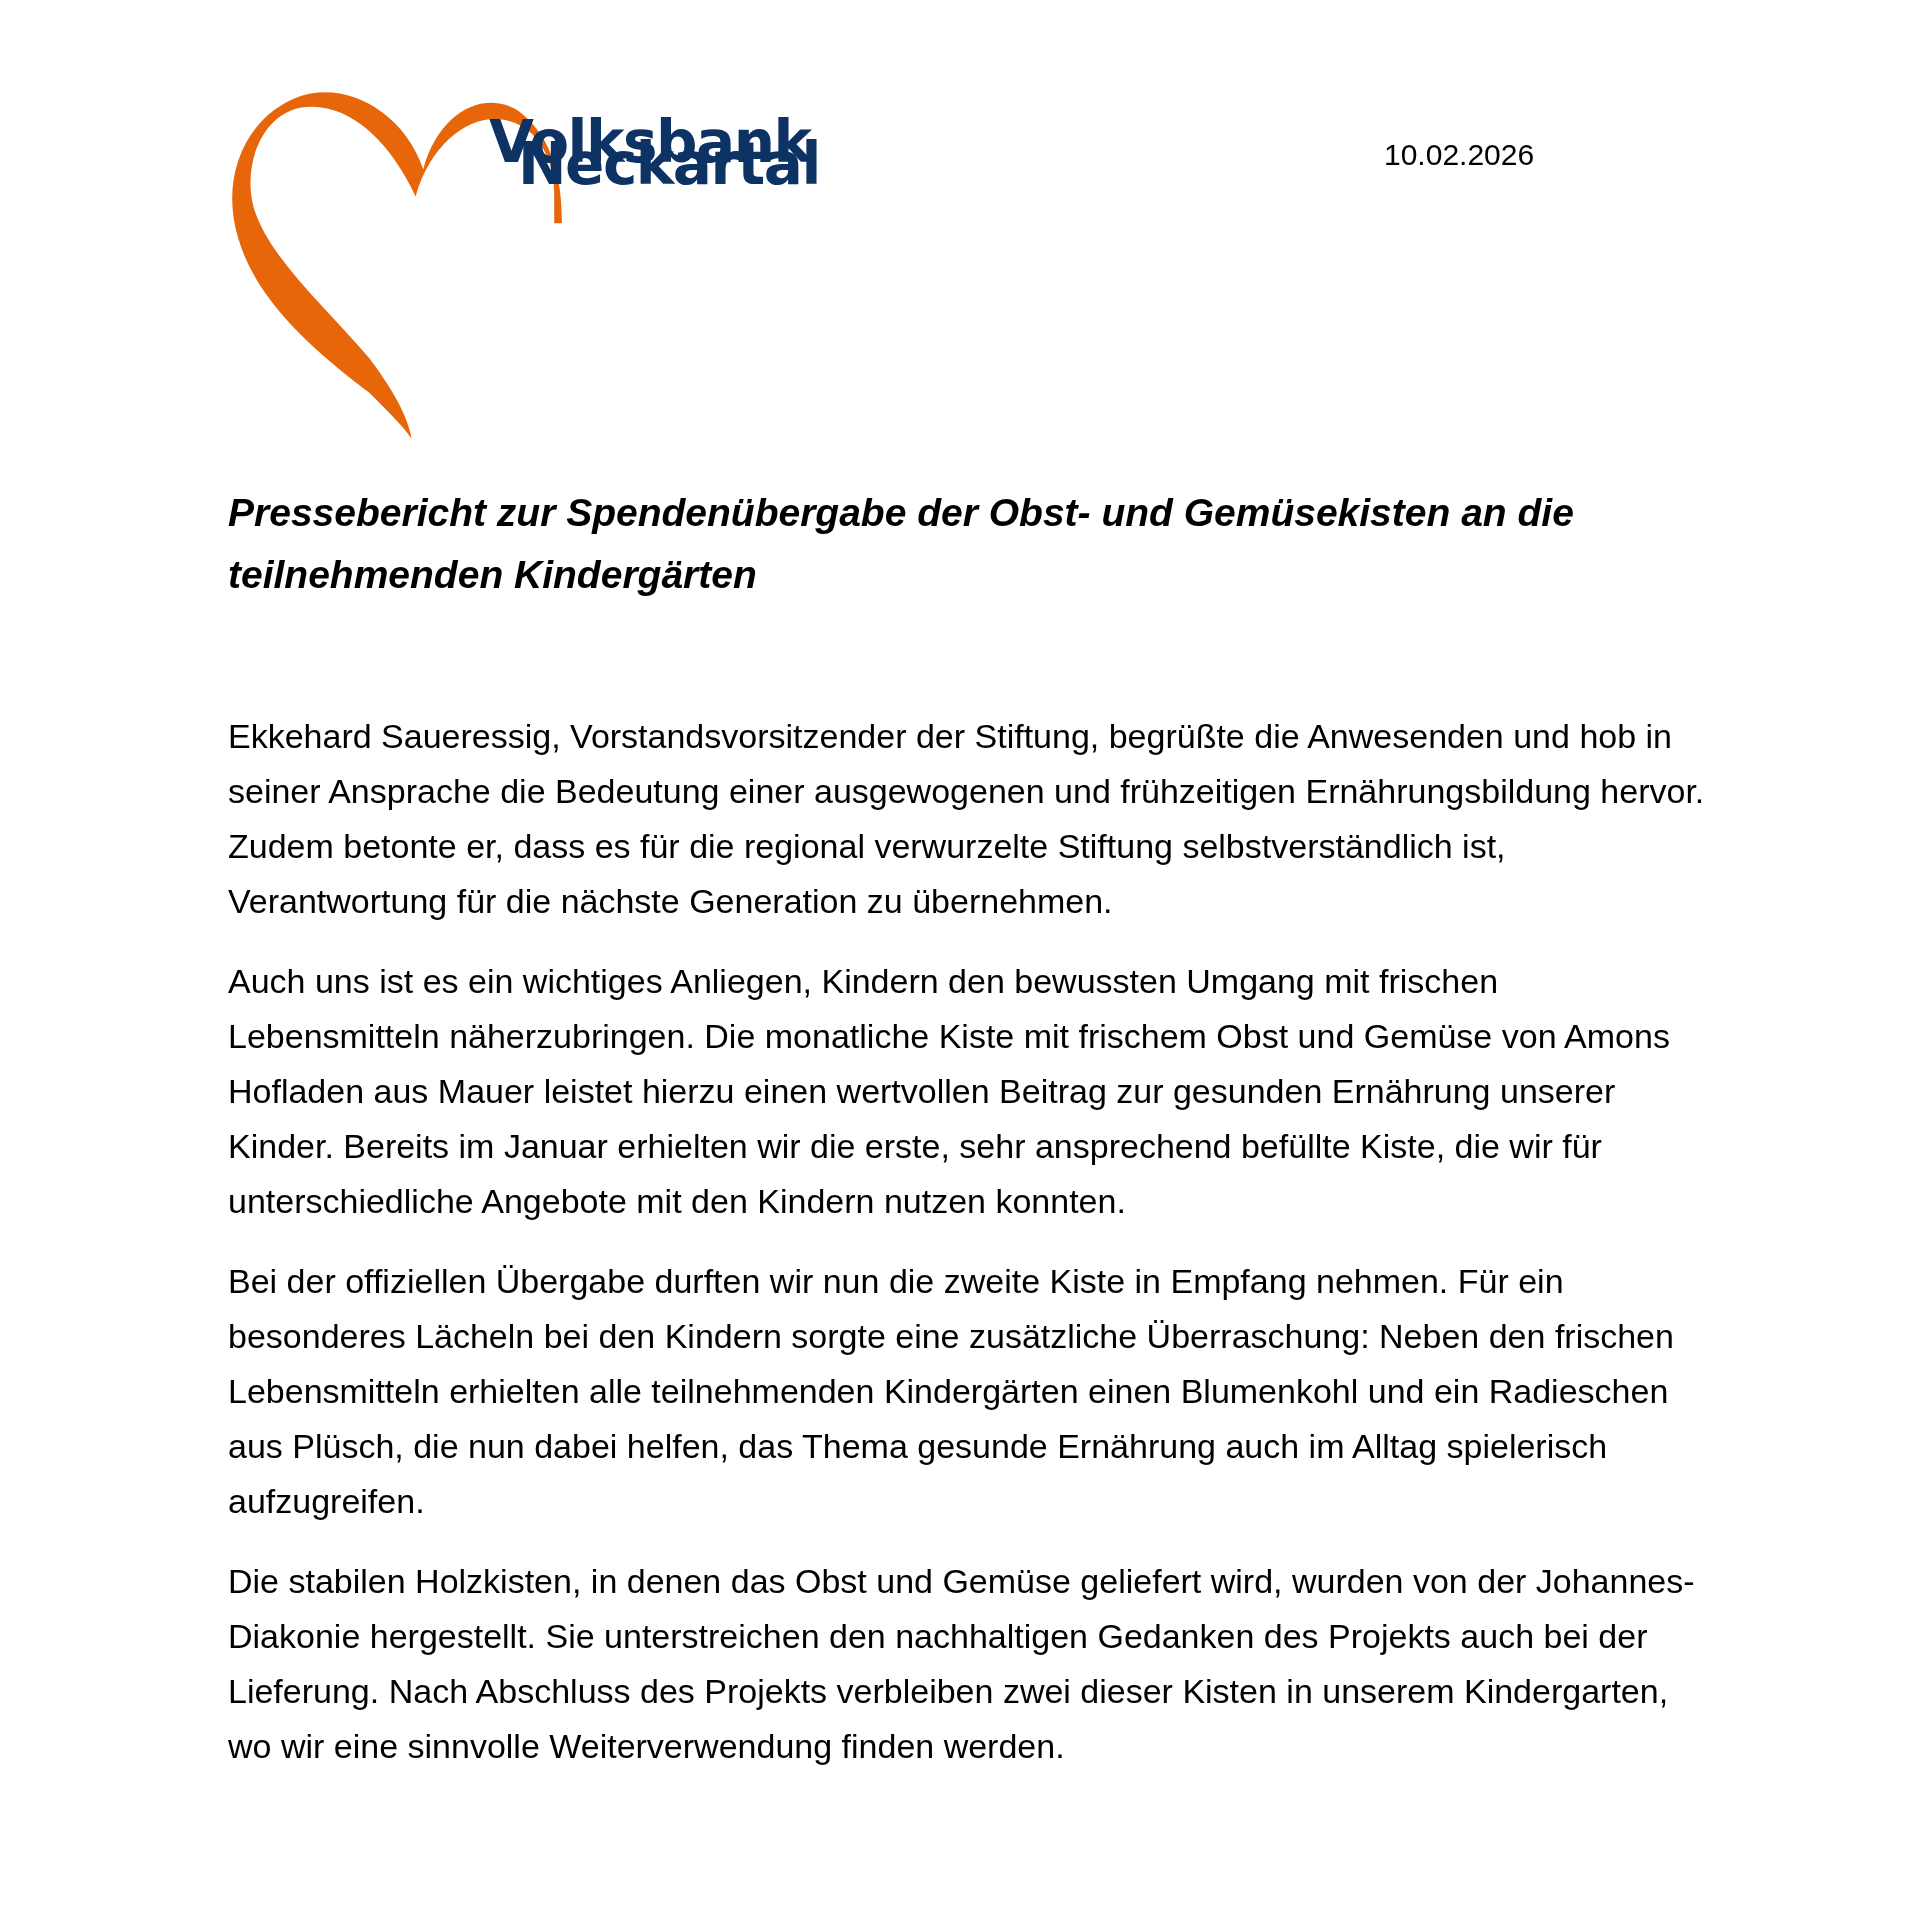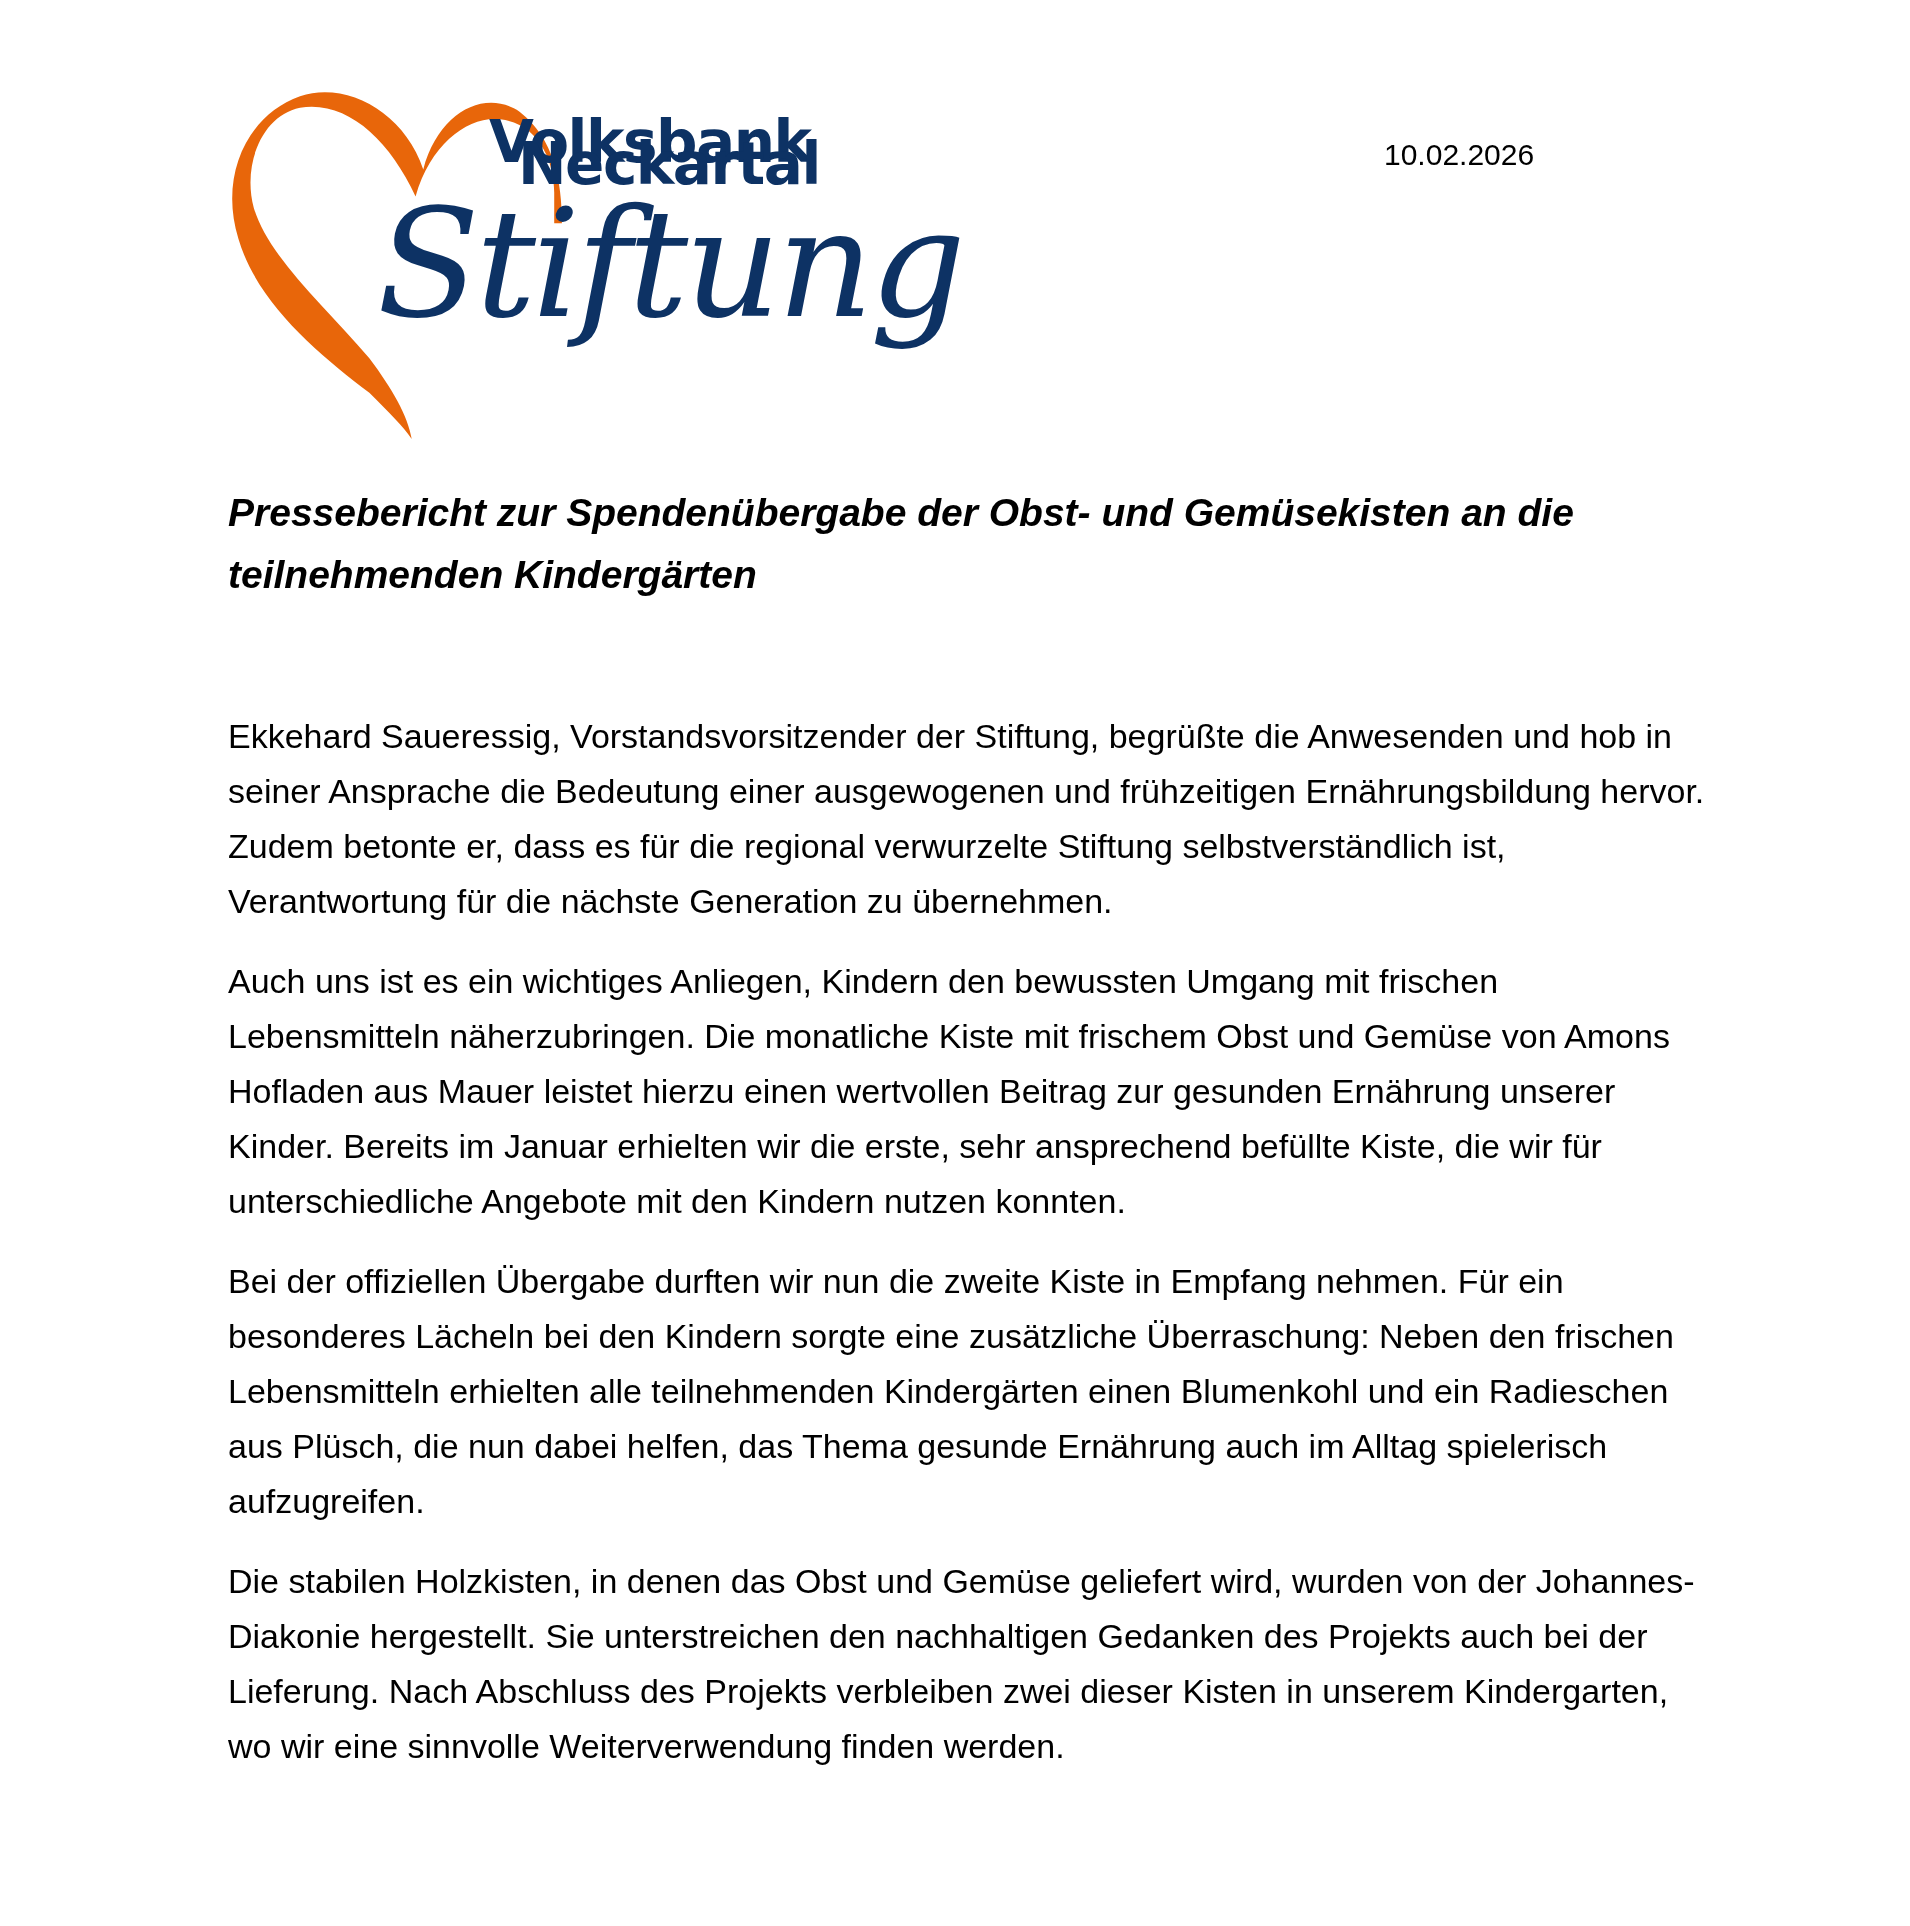--- a/index.html
+++ b/index.html
@@ -24,21 +24,20 @@
 <body>
 
 <div class="logo">
   <svg viewBox="0 0 1480 940" preserveAspectRatio="none">
     <path d="M520 240 C470 90 320 10 200 50 C60 100 -10 260 40 420 C90 590 250 720 380 820 C430 870 470 910 490 940
              C480 880 440 810 380 730 C260 590 120 470 80 340 C50 230 100 100 200 80 C320 60 430 160 500 310
              C540 170 640 100 720 110 C820 120 860 220 860 300 L860 380 L880 380 C880 270 860 160 770 90 C680 30 560 90 520 240 Z" fill="#e8660a"></path>
   </svg>
   <div class="logo-text-1">Volksbank</div>
   <div class="logo-text-2">Neckartal</div>
-  <div class="logo-script">Stiftung</div>
 </div>
 
 <div class="date">10.02.2026</div>
 
 <h1 class="title">Pressebericht zur Spendenübergabe der Obst- und Gemüsekisten an die teilnehmenden Kindergärten</h1>
 
 <div class="content">
   <p class="para">Ekkehard Saueressig, Vorstandsvorsitzender der Stiftung, begrüßte die Anwesenden und hob in seiner Ansprache die Bedeutung einer ausgewogenen und frühzeitigen Ernährungsbildung hervor. Zudem betonte er, dass es für die regional verwurzelte Stiftung selbstverständlich ist, Verantwortung für die nächste Generation zu übernehmen.</p>
   <p class="para">Auch uns ist es ein wichtiges Anliegen, Kindern den bewussten Umgang mit frischen Lebensmitteln näherzubringen. Die monatliche Kiste mit frischem Obst und Gemüse von Amons Hofladen aus Mauer leistet hierzu einen wertvollen Beitrag zur gesunden Ernährung unserer Kinder. Bereits im Januar erhielten wir die erste, sehr ansprechend befüllte Kiste, die wir für unterschiedliche Angebote mit den Kindern nutzen konnten.</p>
   <p class="para">Bei der offiziellen Übergabe durften wir nun die zweite Kiste in Empfang nehmen. Für ein besonderes Lächeln bei den Kindern sorgte eine zusätzliche Überraschung: Neben den frischen Lebensmitteln erhielten alle teilnehmenden Kindergärten einen Blumenkohl und ein Radieschen aus Plüsch, die nun dabei helfen, das Thema gesunde Ernährung auch im Alltag spielerisch aufzugreifen.</p>

